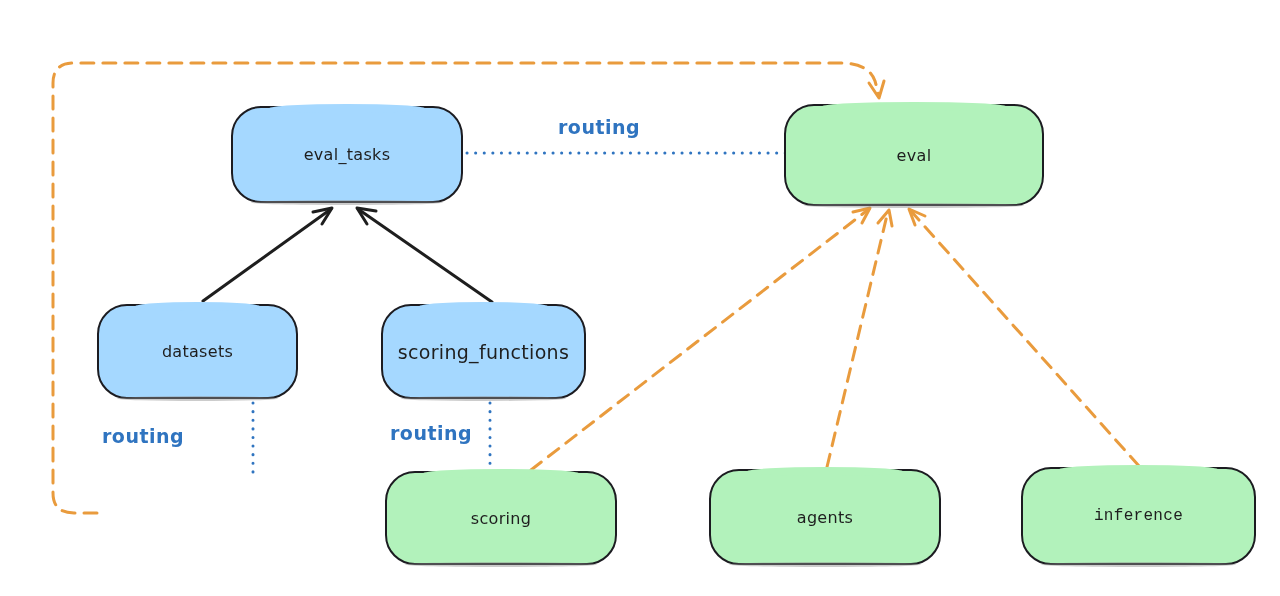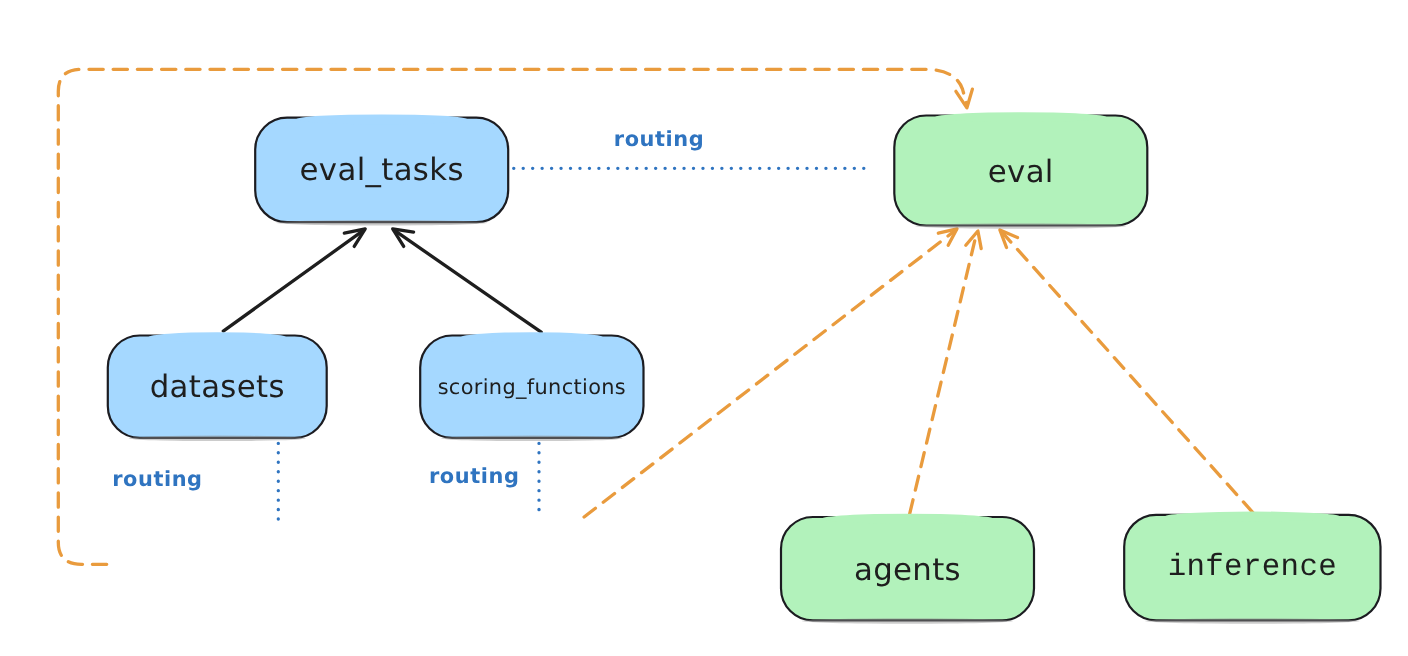--- a/index.html
+++ b/index.html
@@ -10,21 +10,21 @@
     overflow:hidden;
     font-family:"DejaVu Sans","Liberation Sans",sans-serif;
   }
   svg.edges{position:absolute;inset:0;width:1280px;height:596px;}
 
   .node{
     position:absolute;
     border:2.5px solid #1c1c21;
     border-radius:30px;
     display:flex;align-items:center;justify-content:center;
-    font-size:28px;color:#1e1e1e;
+    font-size:16px;color:#1e1e1e;
     letter-spacing:.3px;
     box-sizing:border-box;
     z-index:2;
   }
   .node::before{ 
     content:"";position:absolute;left:36px;right:36px;top:-4px;height:9px;
     background:var(--fill);border-radius:50%;z-index:-1;
   }
   .node::after{ 
     content:"";position:absolute;left:18px;right:18px;bottom:-4px;height:5px;
@@ -36,21 +36,21 @@
   .edge-label{
     position:absolute;
     color:#2f74c0;
     font-size:19px;font-weight:bold;
     letter-spacing:.5px;
     text-align:left;
     z-index:3;
   }
   
   #n-eval_tasks{left:231px;top:106px;width:232px;height:97px;}
-  #n-eval{left:784px;top:104px;width:232px;height:102px;margin-left:28px;}
+  #n-eval{left:784px;top:104px;width:260px;height:102px;}
   #n-datasets{left:97px;top:304px;width:201px;height:95px;}
   #n-scoring_functions{left:381px;top:304px;width:205px;height:95px;font-size:19px;}
   #n-datasetio{left:96px;top:477px;width:231px;height:89px;}
   #n-scoring{left:385px;top:471px;width:232px;height:94px;}
   #n-agents{left:709px;top:469px;width:232px;height:96px;}
   #n-inference{left:1021px;top:467px;width:235px;height:98px;font-family:Liberation Mono, monospace;}
 
   #lbl-routing-top{left:558px;top:116px;width:124px;}
   #lbl-routing-left{left:102px;top:425px;width:100px;}
   #lbl-routing-mid{left:390px;top:422px;width:100px;}
@@ -104,20 +104,23 @@
   </div>
   <div class="node green" id="n-eval">
     <span>eval</span>
   </div>
   <div class="node blue" id="n-datasets">
     <span>datasets</span>
   </div>
   <div class="node blue" id="n-scoring_functions">
     <span>scoring_functions</span>
   </div>
+  <div class="node green" id="n-scoring">
+    <span>scoring</span>
+  </div>
   <div class="node green" id="n-agents">
     <span>agents</span>
   </div>
   <div class="node green" id="n-inference">
     <span>inference</span>
   </div>
 
   <div class="edge-label" id="lbl-routing-top">routing</div>
   <div class="edge-label" id="lbl-routing-left">routing</div>
   <div class="edge-label" id="lbl-routing-mid">routing</div>

